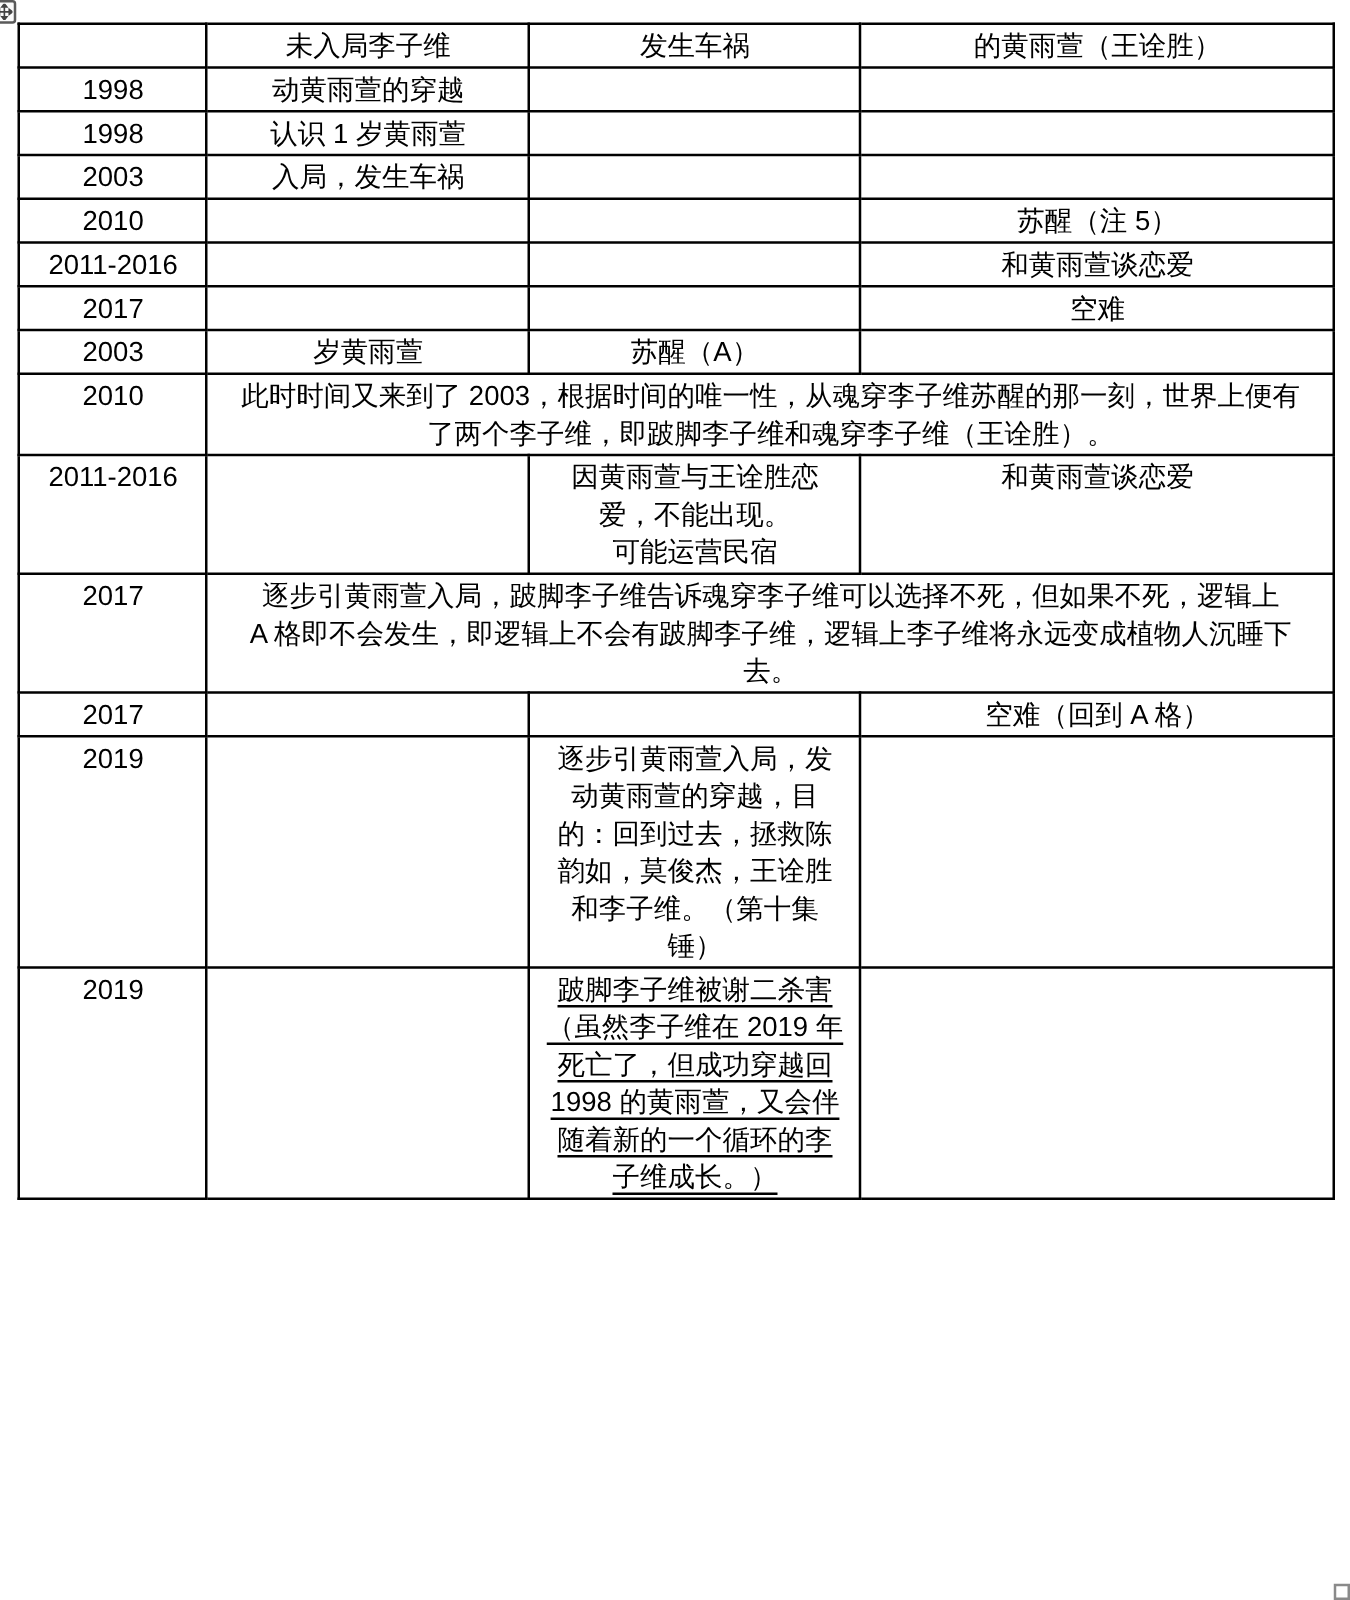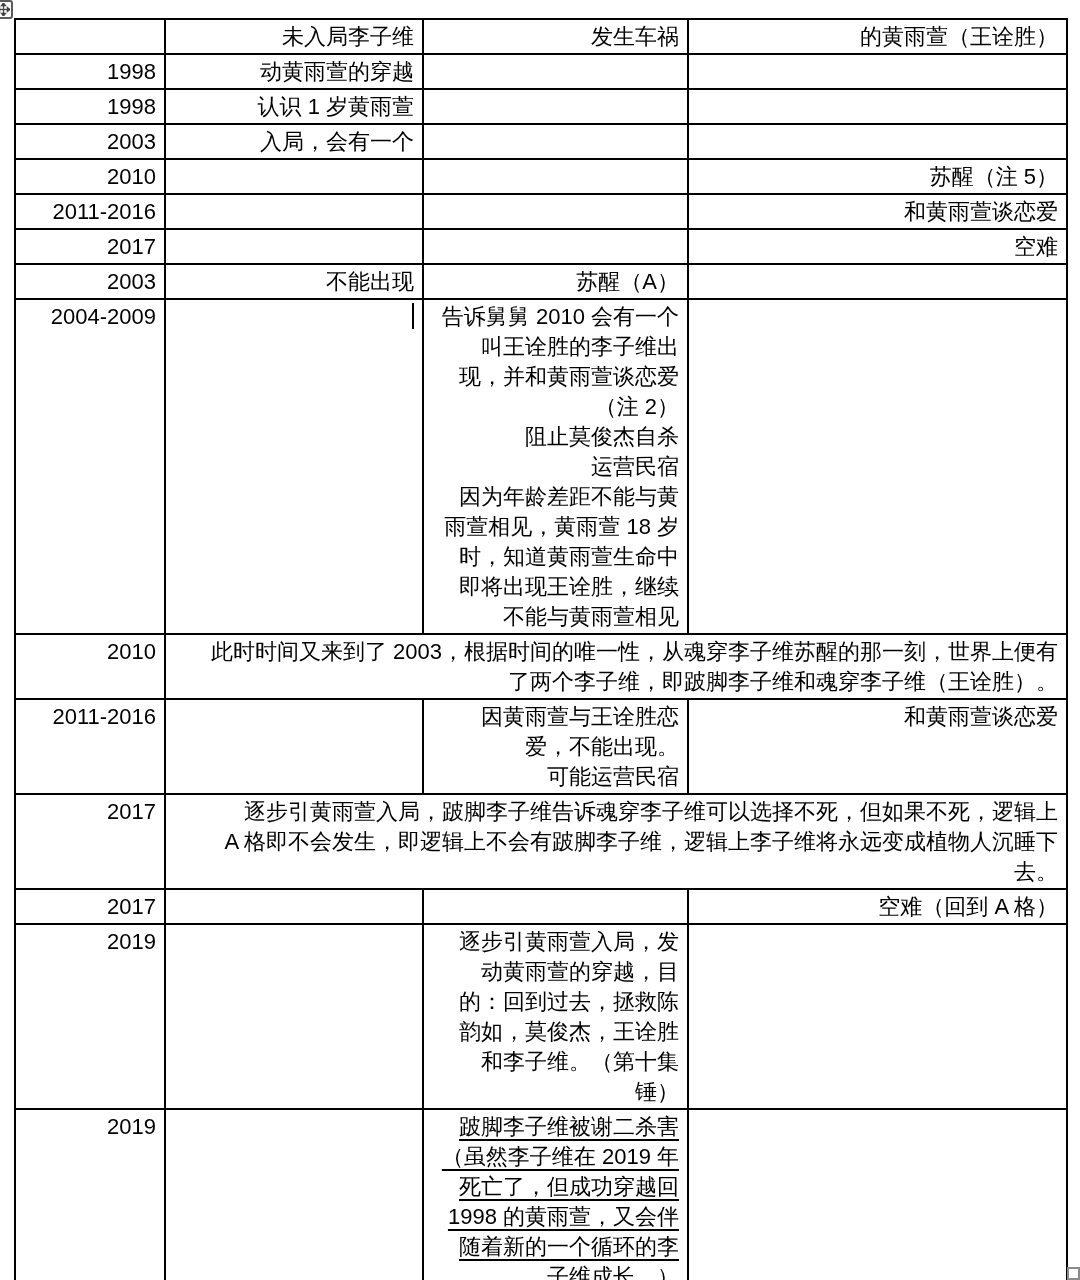--- a/index.html
+++ b/index.html
@@ -21,21 +21,21 @@
     table-layout: fixed;
   }
   col.c-year { width: 150px; }
   col.c-one  { width: 258px; }
   col.c-two  { width: 265px; }
   col.c-three{ width: 379px; }
 
   th, td {
     border: 2px solid #000;
     vertical-align: top;
-    text-align: right;
+    text-align: center;
     padding: 2px 8px 1px 9px;
     font-size: 22px;
     font-weight: 400;
     line-height: 30px;
     white-space: pre-wrap;
     word-break: break-word;
     overflow: hidden;
   }
   td.underlined {
     text-decoration: underline;
@@ -110,21 +110,21 @@
           <td></td>
         </tr>
         <tr>
           <td>1998</td>
           <td>认识 1 岁黄雨萱</td>
           <td></td>
           <td></td>
         </tr>
         <tr>
           <td>2003</td>
-          <td>入局，会有一个</td>
+          <td>入局，发生车祸</td>
           <td></td>
           <td></td>
         </tr>
         <tr>
           <td>2010</td>
           <td></td>
           <td></td>
           <td>苏醒（注 5）</td>
         </tr>
         <tr>
@@ -134,38 +134,22 @@
           <td>和黄雨萱谈恋爱</td>
         </tr>
         <tr>
           <td>2017</td>
           <td></td>
           <td></td>
           <td>空难</td>
         </tr>
         <tr>
           <td>2003</td>
-          <td>不能出现</td>
+          <td>岁黄雨萱</td>
           <td>苏醒（A）</td>
-          <td></td>
-        </tr>
-        <tr>
-          <td>2004-2009</td>
-          <td><span class="caret"></span></td>
-          <td>告诉舅舅 2010 会有一个
-叫王诠胜的李子维出
-现，并和黄雨萱谈恋爱
-（注 2）
-阻止莫俊杰自杀
-运营民宿
-因为年龄差距不能与黄
-雨萱相见，黄雨萱 18 岁
-时，知道黄雨萱生命中
-即将出现王诠胜，继续
-不能与黄雨萱相见</td>
           <td></td>
         </tr>
         <tr>
           <td>2010</td>
           <td colspan="3">此时时间又来到了 2003，根据时间的唯一性，从魂穿李子维苏醒的那一刻，世界上便有
 了两个李子维，即跛脚李子维和魂穿李子维（王诠胜）。</td>
         </tr>
         <tr>
           <td>2011-2016</td>
           <td></td>

